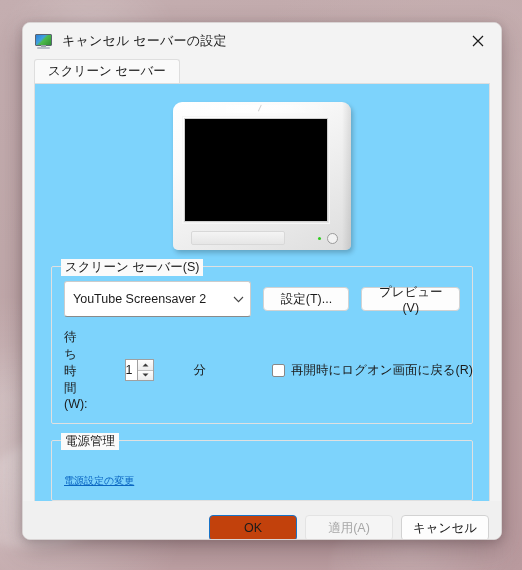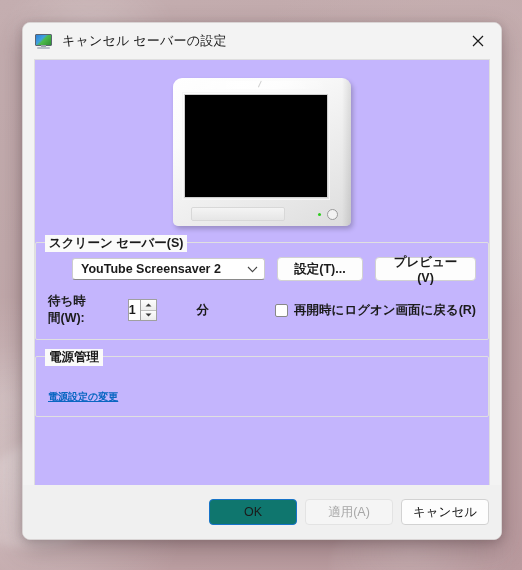--- a/index.html
+++ b/index.html
@@ -151,28 +151,27 @@
     border: 1px solid #dedede;
     border-bottom: none;
     border-radius: 3px 3px 0 0;
     box-sizing: border-box;
     cursor: default;
   }
 
   
   #tabpage {
     flex: 1 1 auto;
-    background: #c4b5fd;
+    background: #7dd3fc;
     border: 1px solid #dedede;
     border-bottom: none;
     margin: 0 11px;
     box-sizing: border-box;
     position: relative;
-    padding: 0 0;
-    font-weight: bold;
+    padding: 0 16px;
   }
 
   
   #preview-wrap {
     height: 176px;
     display: flex;
     align-items: center;
     justify-content: center;
     padding-top: 8px;
     box-sizing: border-box;
@@ -270,33 +269,32 @@
     padding: 14px 12px 12px 12px;
   }
 
   
   .row {
     display: flex;
     align-items: center;
   }
   #ss-combo {
     width: 196px;
-    height: 22px;
+    height: 36px;
     background: #ffffff;
     border: 1px solid #cccccc;
     border-bottom-color: #8a8a8a;
     border-radius: 3px;
     display: flex;
     align-items: center;
     padding: 0 6px 0 8px;
     box-sizing: border-box;
     font-size: 12.5px;
     color: #1b1b1b;
     cursor: default;
-    margin-left: 24px;
   }
   #ss-combo .val { flex: 1 1 auto; white-space: nowrap; overflow: hidden; }
   #ss-combo .chev { flex: 0 0 auto; margin-left: 4px; display:flex; align-items:center; }
 
   .btn {
     height: 24px;
     min-width: 86px;
     padding: 0 10px;
     background: #fdfdfd;
     border: 1px solid #d2d2d2;
@@ -401,21 +399,21 @@
     border-radius: 4px;
     font-size: 12.5px;
     font-family: "Liberation Sans", sans-serif;
     display: flex;
     align-items: center;
     justify-content: center;
     box-sizing: border-box;
     cursor: default;
   }
   .fbtn.default {
-    background: #0f766e;
+    background: #c2410c;
     border: 1.6px solid #1673c8;
     color: #1b1b1b;
   }
   .fbtn.normal {
     background: #fdfdfd;
     border: 1px solid #d2d2d2;
     color: #1b1b1b;
   }
   .fbtn.disabled {
     background: #f5f5f5;
@@ -441,20 +439,25 @@
       <div class="base"></div>
     </div>
     <div id="title-text">キャンセル セーバーの設定</div>
     <div id="close-button">
       <svg width="12" height="12" viewBox="0 0 12 12" aria-hidden="true">
         <path d="M1 1 L11 11 M11 1 L1 11" stroke="#1b1b1b" stroke-width="1.2" fill="none"></path>
       </svg>
     </div>
   </div>
 
+  <div id="tabstrip">
+    <div class="tab">
+      <span>スクリーン セーバー</span>
+    </div>
+  </div>
 
   <div id="tabpage">
 
     <div id="preview-wrap">
       <div id="monitor">
         <div class="gloss"></div>
         <div class="tick"></div>
         <div class="bezel-inner"></div>
         <div id="monitor-screen"></div>
         <div class="speaker"></div>

